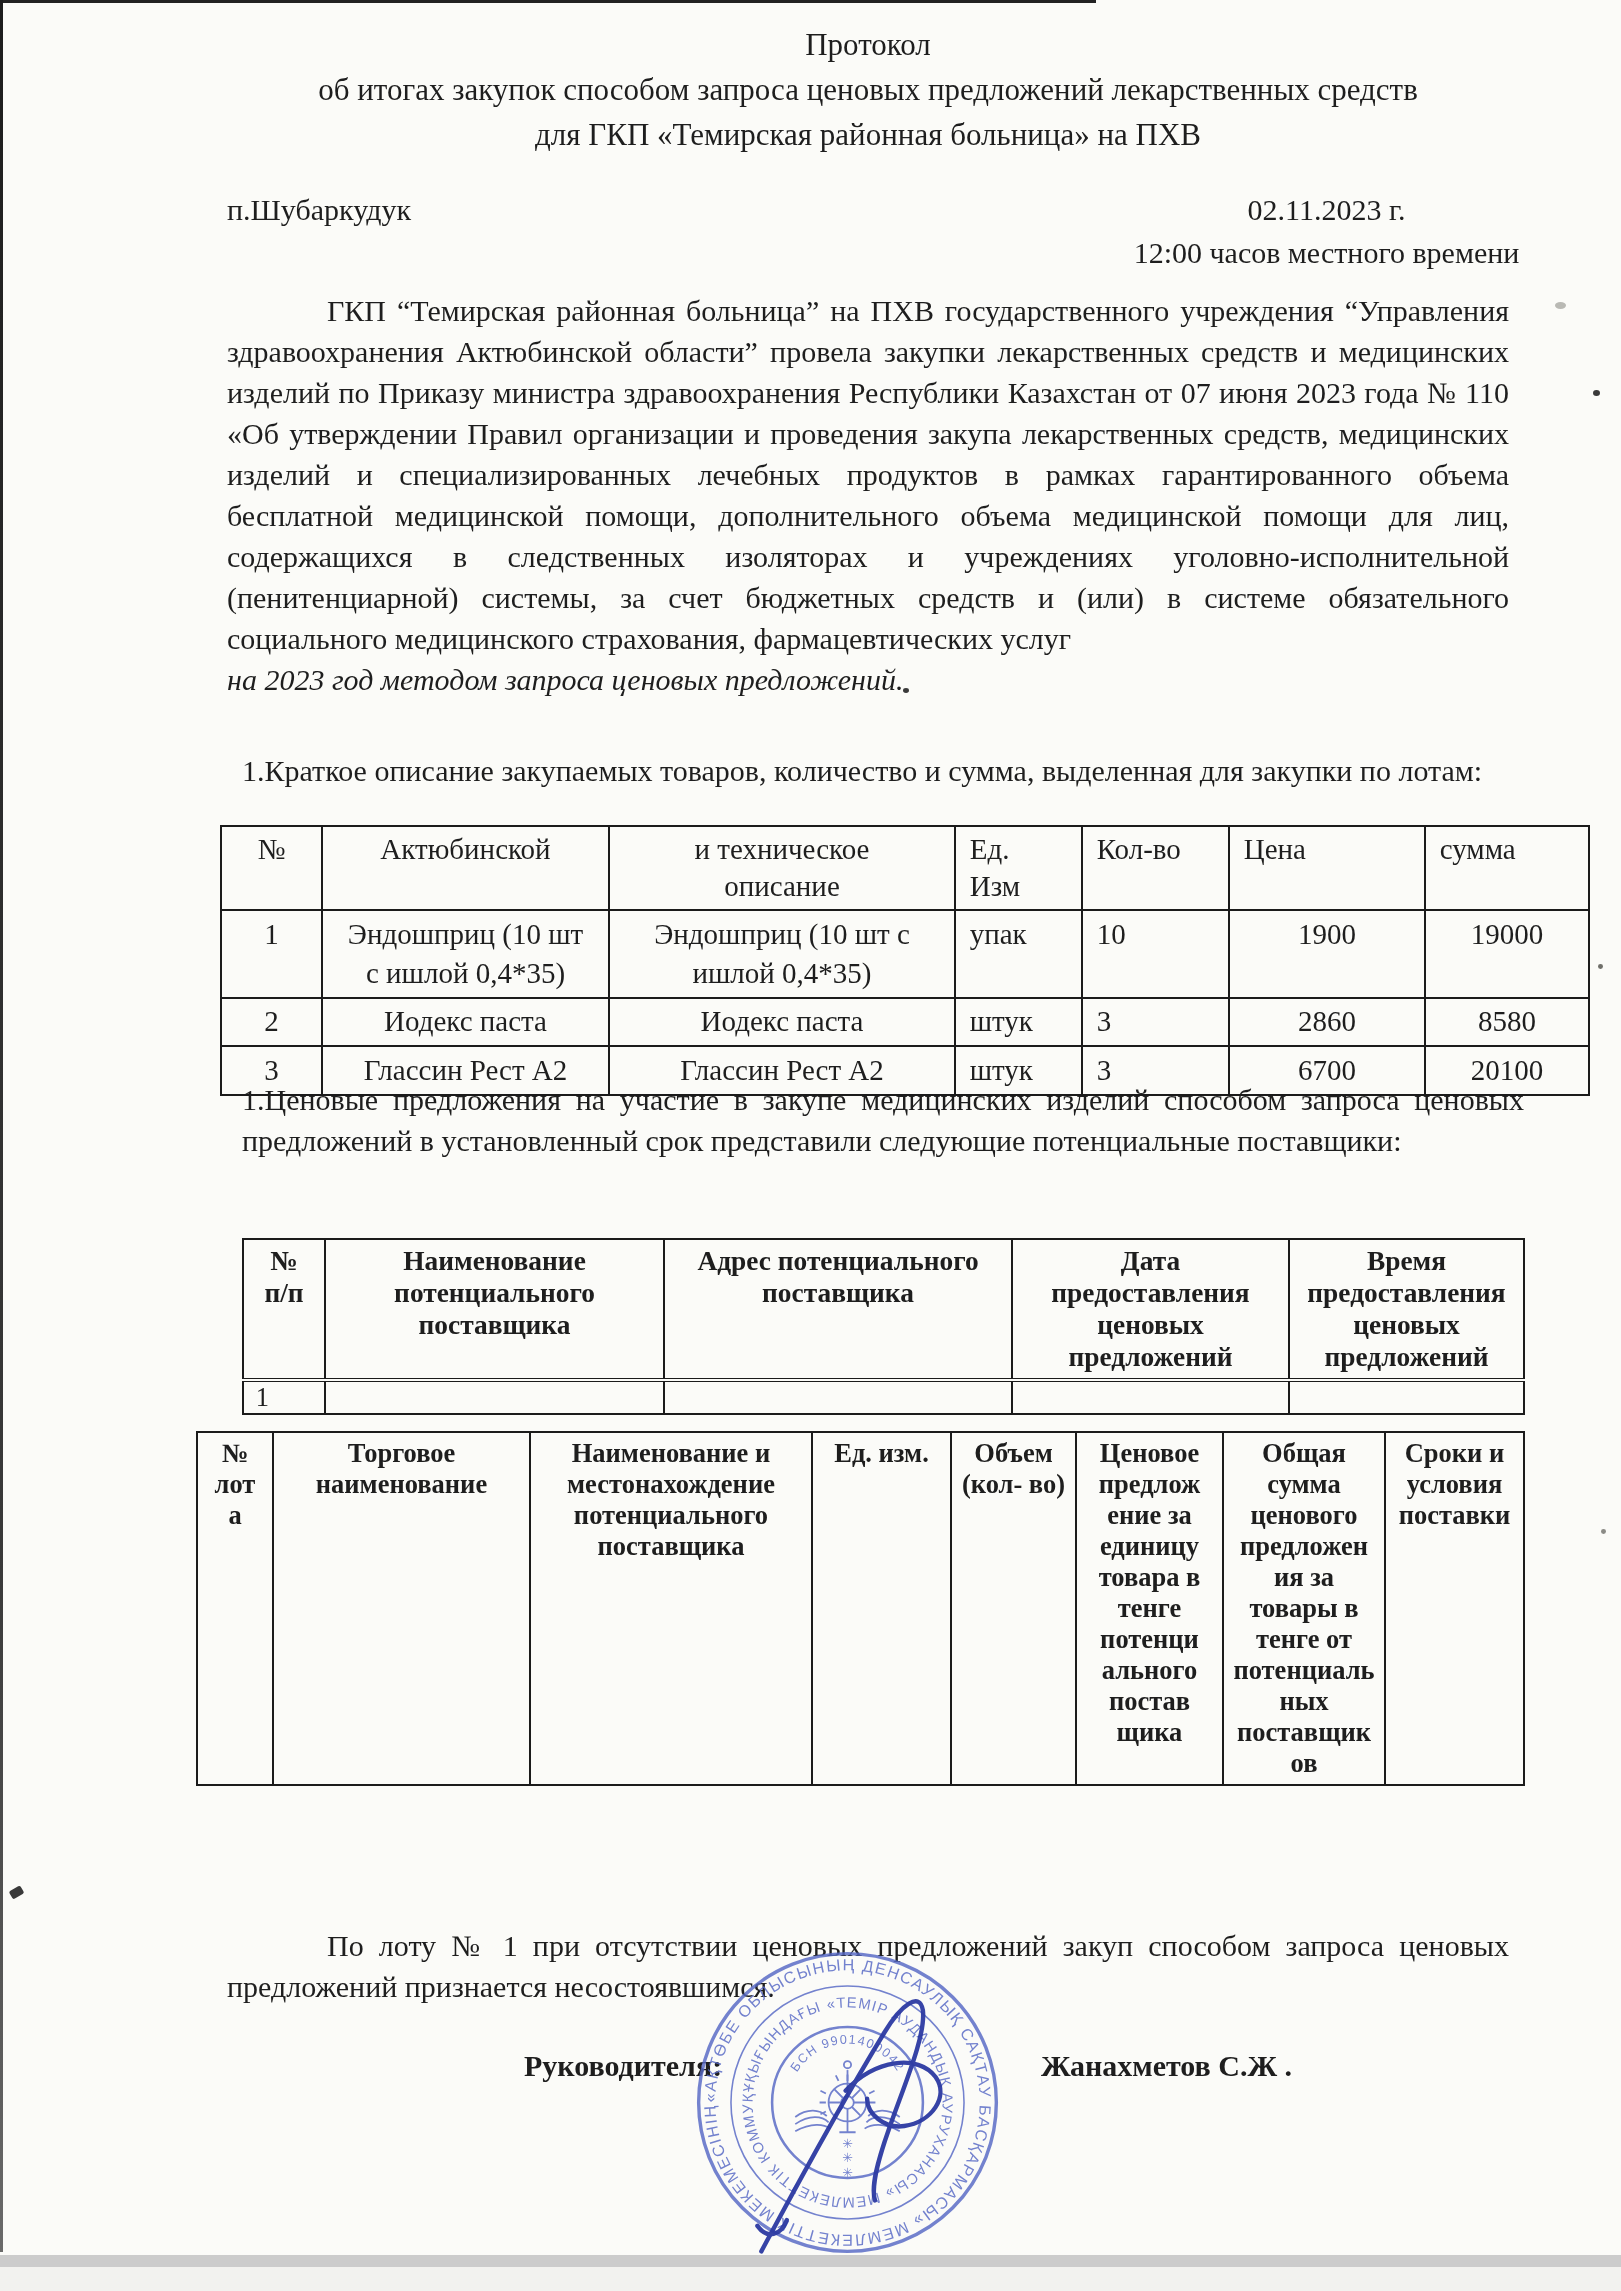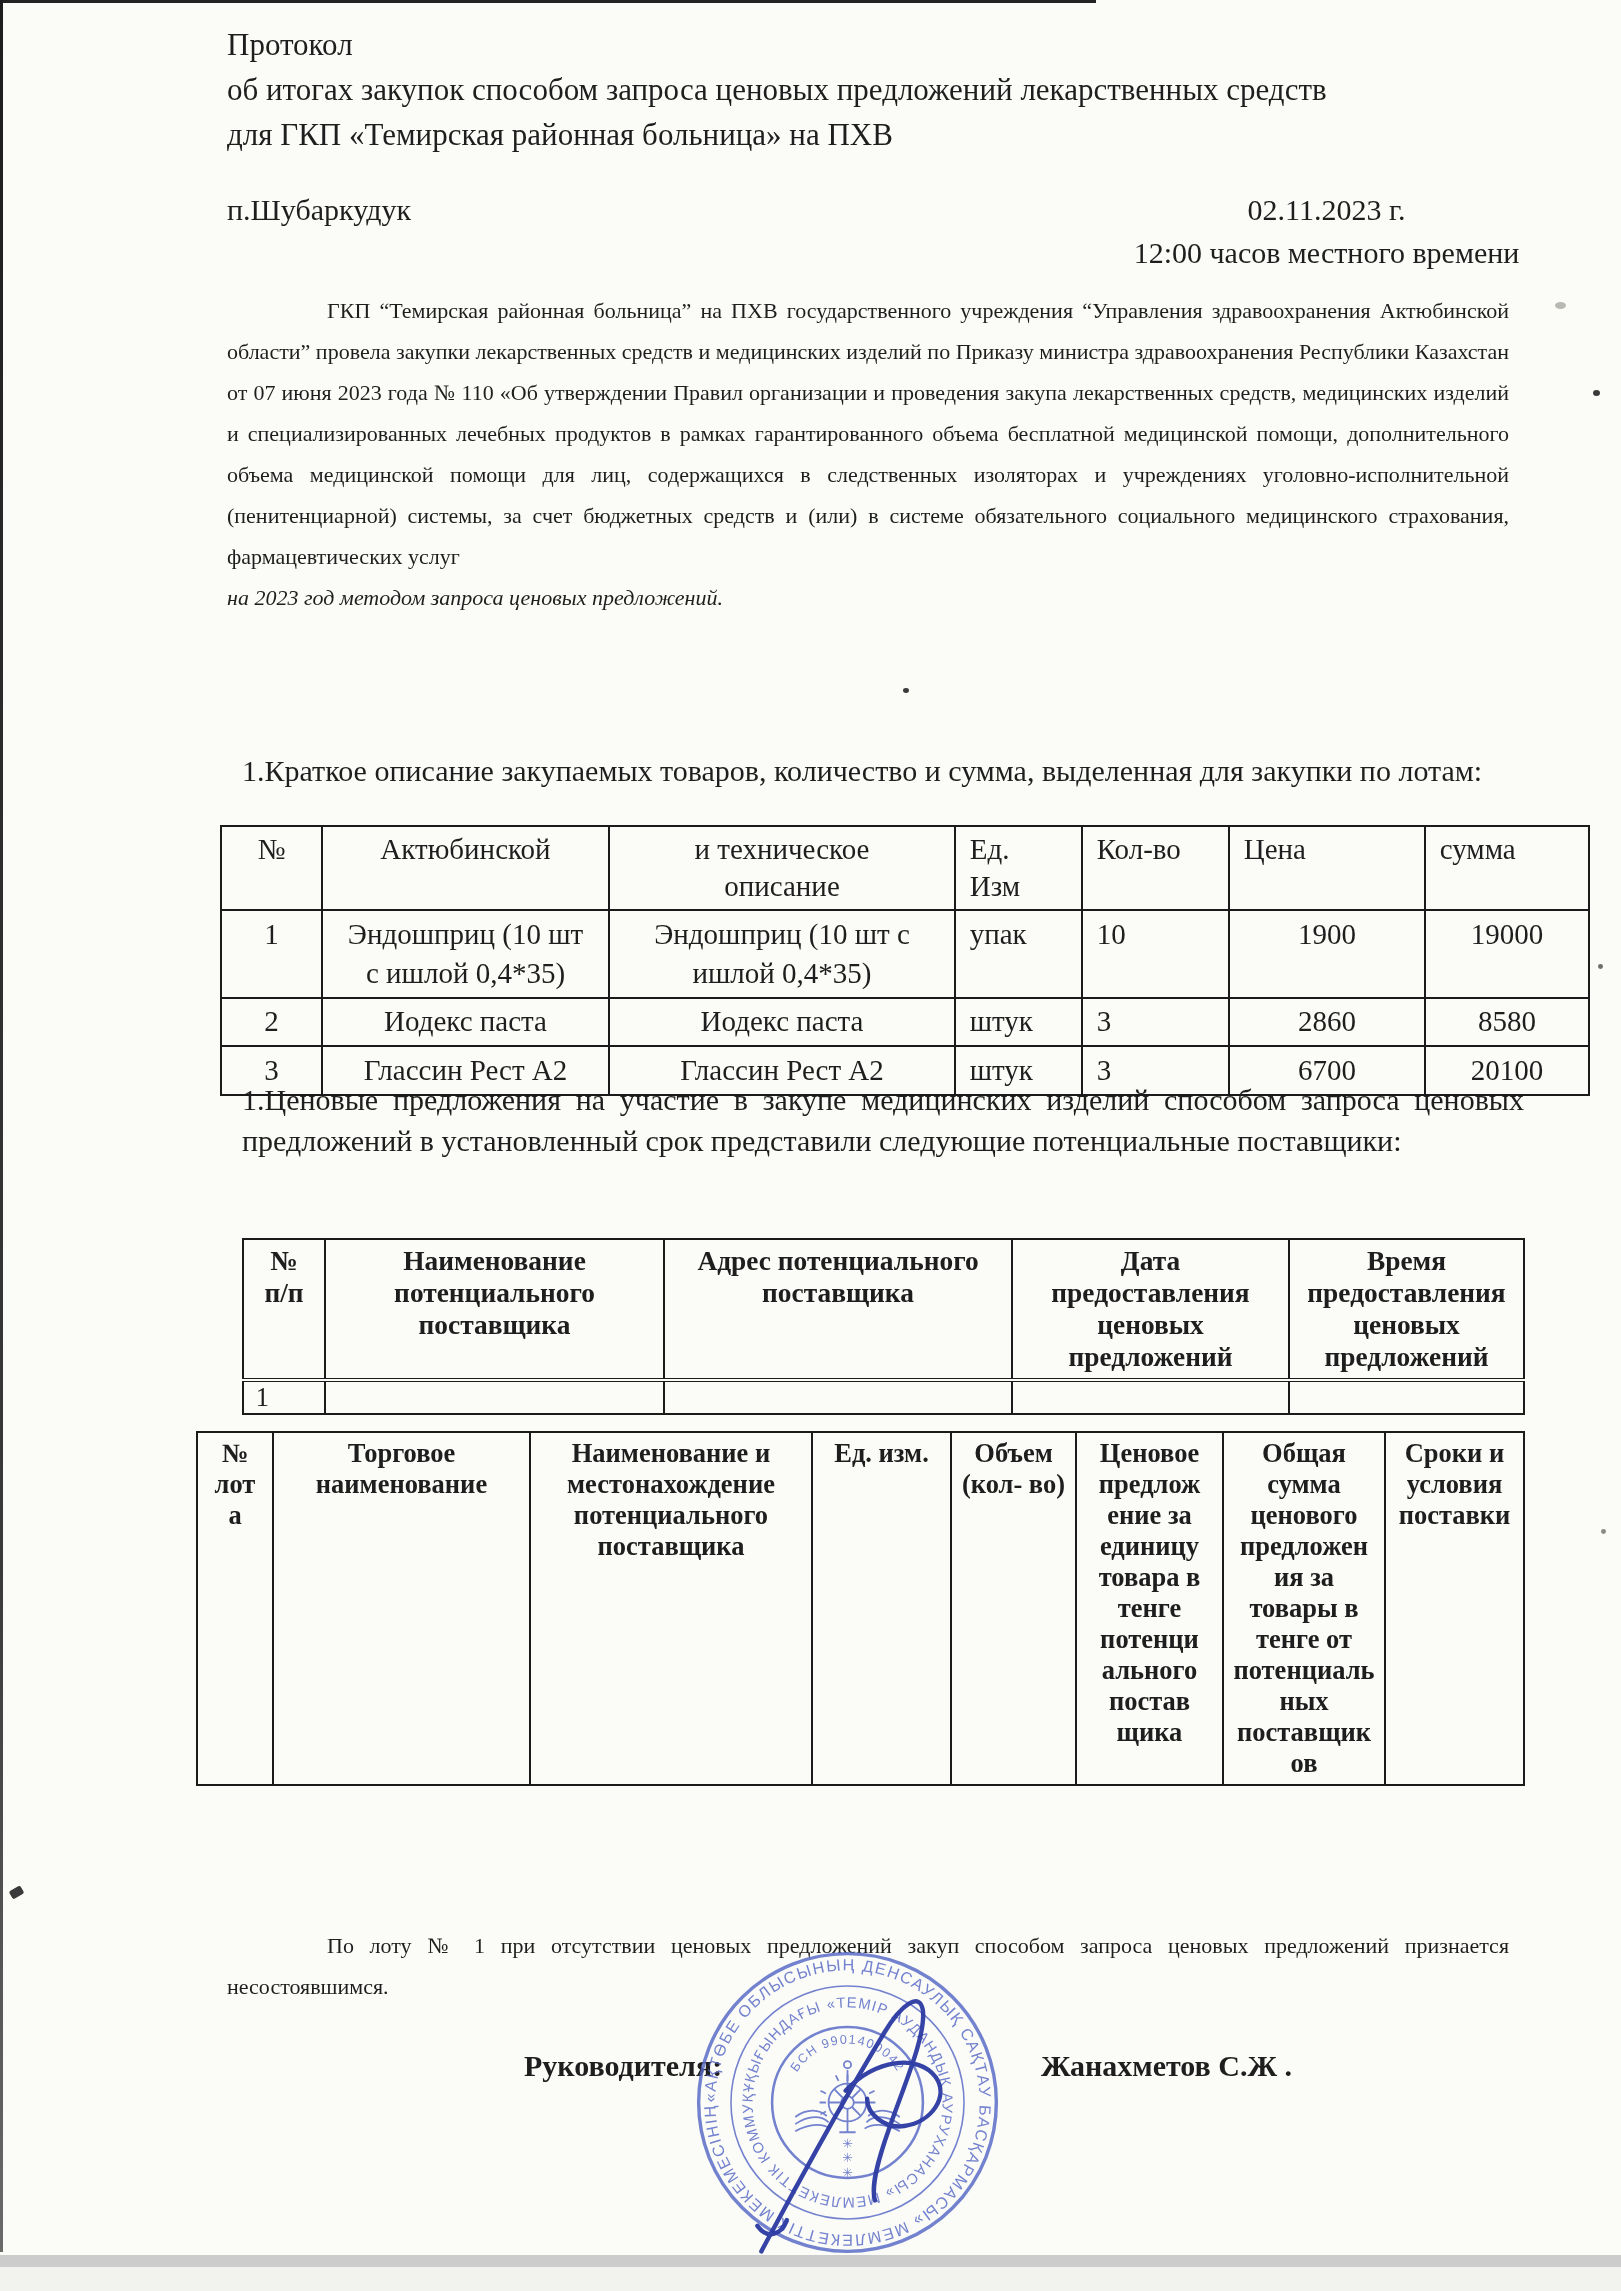--- a/index.html
+++ b/index.html
@@ -3,25 +3,25 @@
 <meta charset="utf-8">
 <style>
   html,body{margin:0;padding:0;background:#e8e8e6;}
   .page{
     position:relative;width:1621px;height:2292px;margin:0 auto;
     background:#fbfbf8;overflow:hidden;color:#1e1e1e;
     font-family:"Liberation Serif","DejaVu Serif",serif;
   }
   .abs{position:absolute;}
   
-  .title-block{left:227px;top:21.6px;width:1282px;text-align:left;font-size:31px;line-height:45px;}
+  .title-block{left:227px;top:21.6px;width:1282px;text-align:center;font-size:31px;line-height:45px;}
   .place-row{left:227px;top:188px;width:1282px;display:flex;justify-content:space-between;font-size:30px;line-height:43px;}
   .date-block{width:427px;margin-right:-31px;text-align:center;}
   
-  .para{font-size:22px;line-height:41px;text-align:justify;margin:0;}
+  .para{font-size:30px;line-height:41px;text-align:justify;margin:0;}
   .indent{text-indent:100px;}
   .intro-block{left:227px;top:290px;width:1282px;}
   .intro-tail{text-align:left;font-style:italic;}
   .h-sec{font-size:30px;line-height:41px;text-align:justify;margin:15px;}
   .sec1-h{left:227px;top:735px;width:1282px;}
   .sec2-h{left:227px;top:1064px;width:1282px;}
   .sec3-h{left:198px;top:1392px;width:1328px;font-size:30px;}
   .sec3-h .mk{display:inline-block;width:65px;}
   .contract-p{left:227px;top:1805px;width:1282px;}
   .lot1-p{left:227px;top:1925px;width:1282px;}

